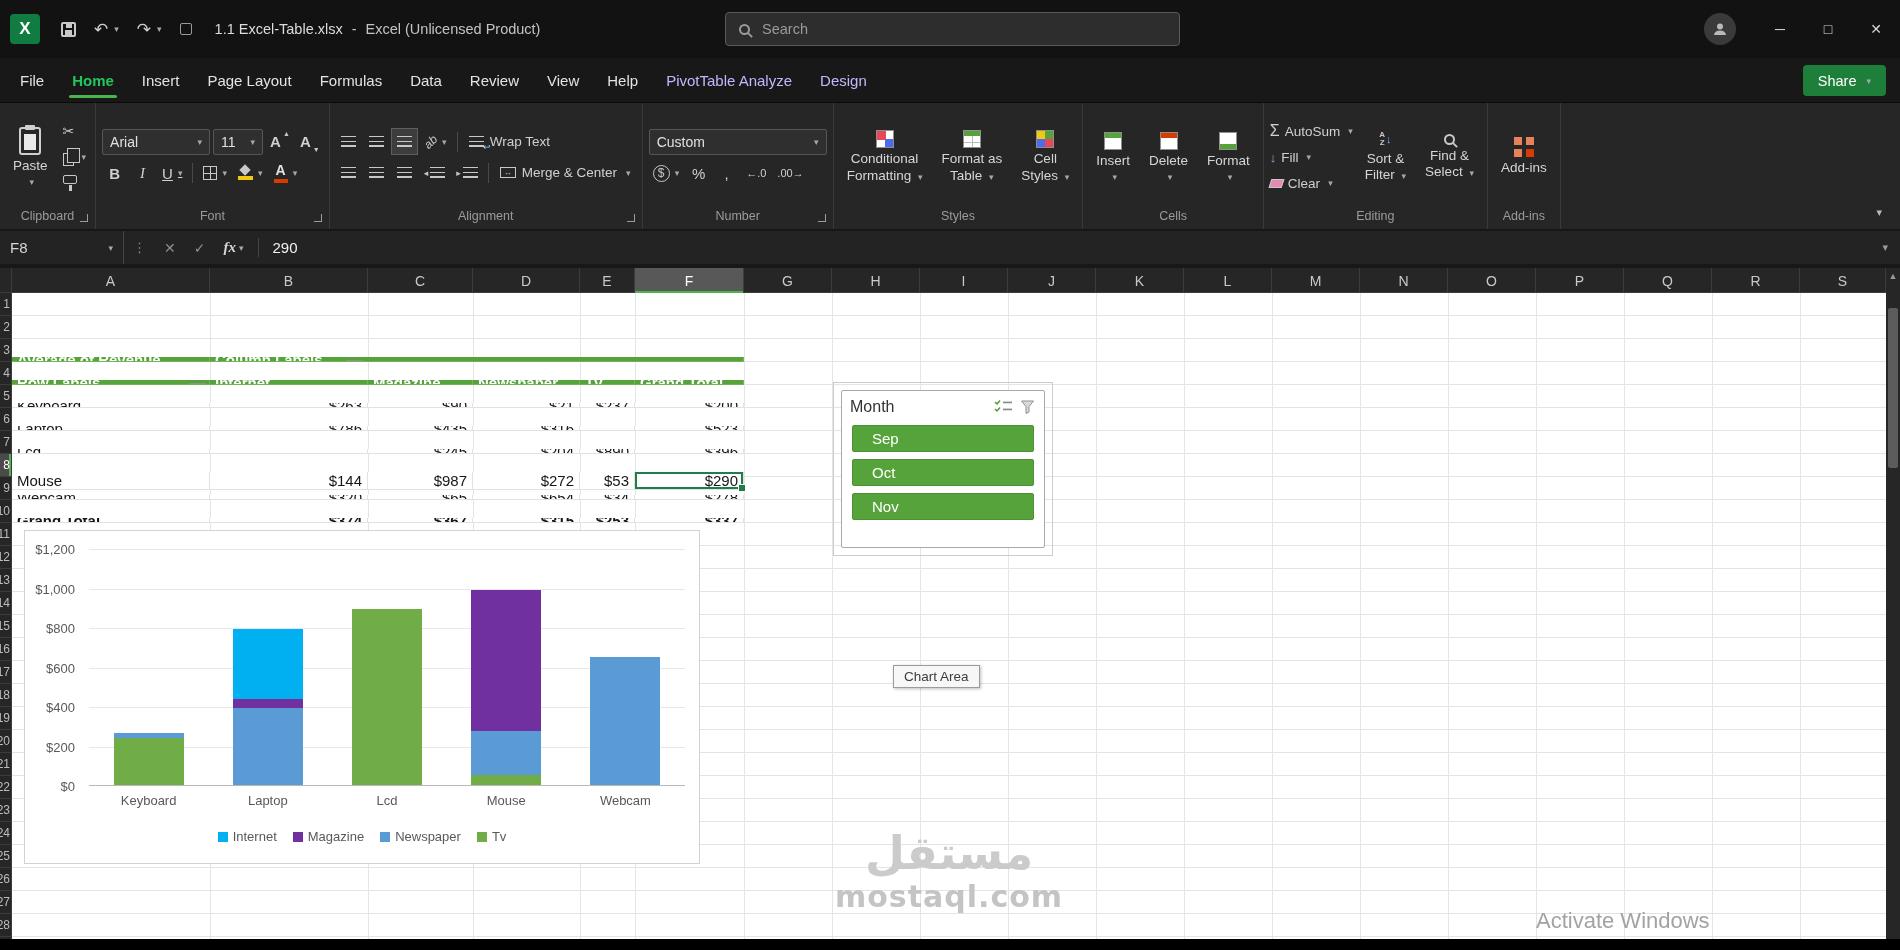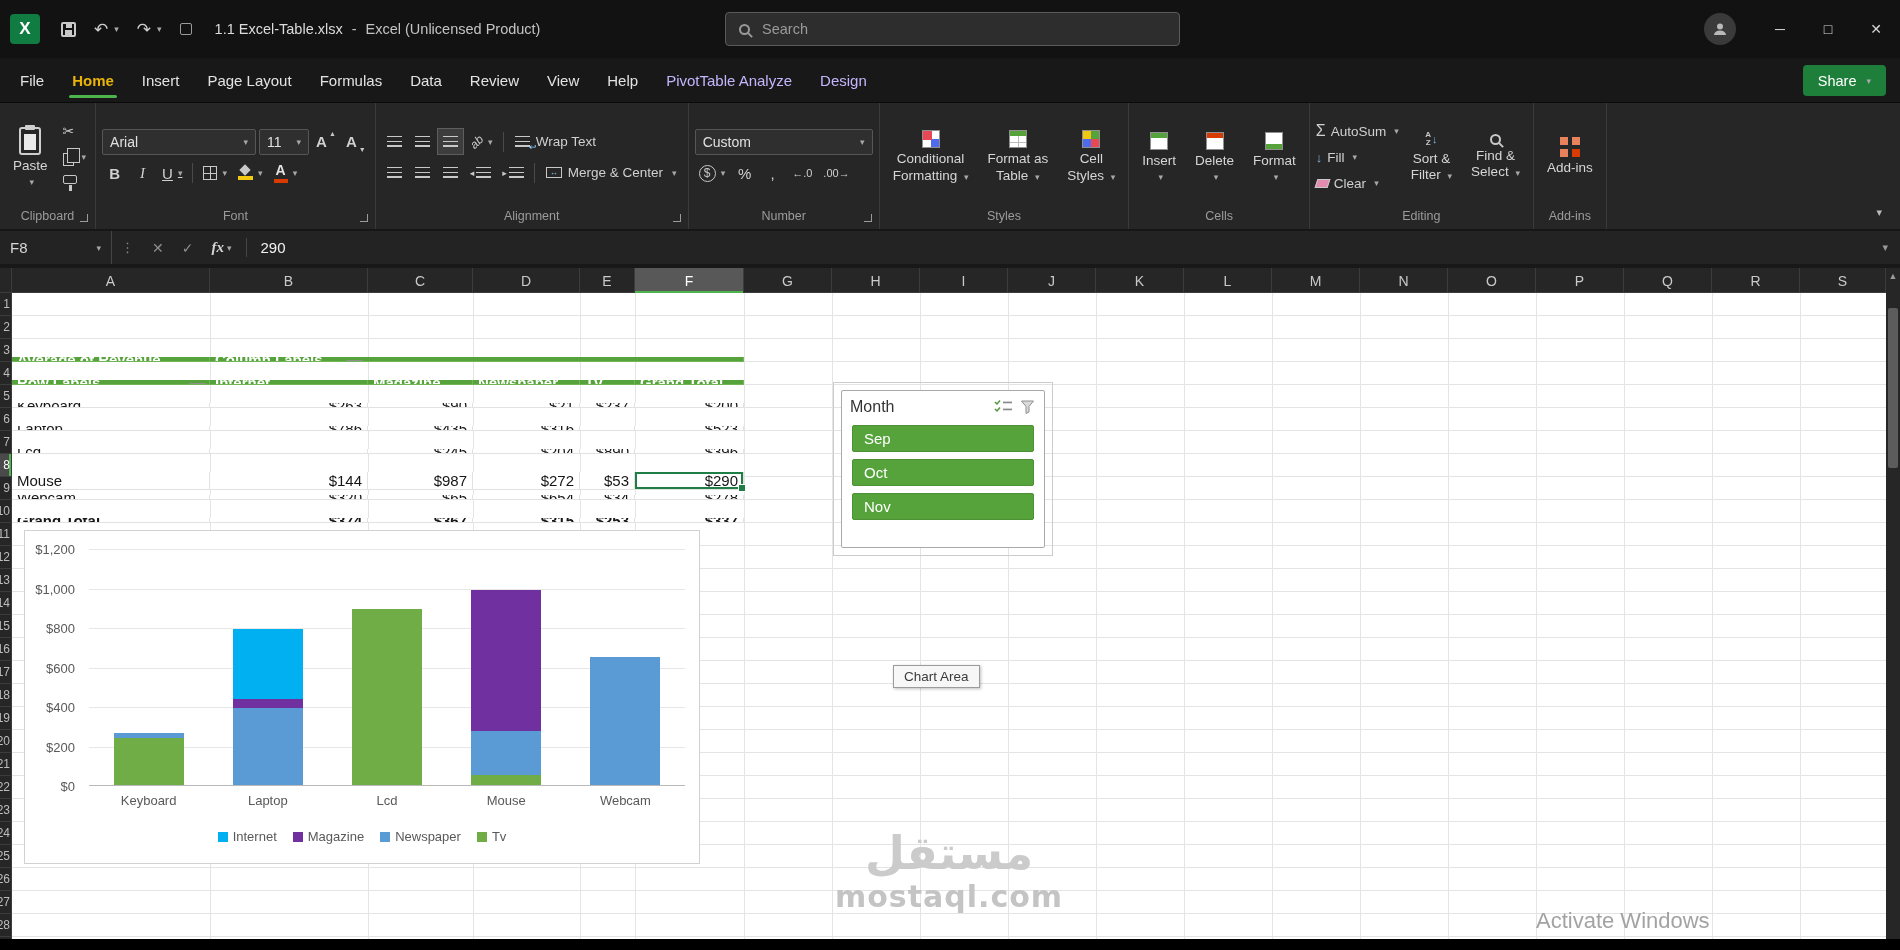--- a/index.html
+++ b/index.html
@@ -27,40 +27,40 @@
   .ic-search{width:11px;height:11px;border:2px solid #9a9a9a;border-radius:50%;position:relative;flex:none;}
   .ic-search::after{content:'';position:absolute;width:2px;height:6px;background:#9a9a9a;transform:rotate(-45deg);right:-3px;bottom:-5px;}
   .tb-right{margin-left:auto;display:flex;align-items:center;height:100%;}
   .avatar{width:32px;height:32px;border-radius:50%;background:#3a3a3a;display:flex;align-items:center;justify-content:center;margin-right:20px;}
   .winbtn{width:48px;height:100%;display:flex;align-items:center;justify-content:center;color:#d6d6d6;font-size:14px;background:none;border:none;}
 
   
   .menubar{position:absolute;top:58px;left:0;right:0;height:45px;background:#181818;border-bottom:1px solid #0a0a0a;display:flex;align-items:center;padding-left:6px;z-index:19;}
   .tabs{display:flex;height:100%;}
   .tab{padding:0 14px;height:100%;display:flex;align-items:center;font-size:15px;color:#e3e3e3;position:relative;cursor:default;white-space:nowrap;}
-  .tab.active{color:#eab308;font-weight:bold;}
+  .tab.active{color:#22c55e;font-weight:bold;}
   .tab.active::after{content:'';position:absolute;left:11px;right:11px;bottom:4px;height:3px;background:var(--accent);border-radius:2px;}
   .tab.ctx{color:#c4b5fd;}
   .share{position:absolute;right:14px;top:7px;height:31px;background:#1d7f3a;color:#fff;border:none;border-radius:4px;font-size:14.5px;padding:0 15px;display:flex;align-items:center;gap:7px;}
 
   
   .ribbon{position:absolute;top:103px;left:0;right:0;height:127px;background:var(--dark2);color:var(--txt);display:flex;z-index:18;border-bottom:1px solid #151515;}
   .rgroup{display:flex;flex-direction:column;border-right:1px solid var(--bord);padding:4px 6px 0;}
   .rcontent{flex:1;display:flex;align-items:center;gap:5px;}
   .rcontent.col{flex-direction:column;align-items:flex-start;justify-content:center;gap:6px;}
   .rrow{display:flex;align-items:center;gap:3px;}
   .glabel{height:22px;display:flex;align-items:center;justify-content:center;gap:6px;color:var(--dim);font-size:12.5px;position:relative;padding-bottom:4px;}
   .launcher{position:absolute;right:1px;bottom:7px;width:8px;height:8px;border-right:1.5px solid var(--dim);border-bottom:1.5px solid var(--dim);}
   .bigbtn{display:flex;flex-direction:column;align-items:center;justify-content:center;gap:3px;padding:2px 7px;color:#d6d6d6;font-size:13.5px;background:none;border:none;text-align:center;line-height:1.2;}
   .minicol{display:flex;flex-direction:column;justify-content:center;gap:4px;}
   .mini{height:22px;display:flex;align-items:center;gap:2px;color:#c8c8c8;background:none;border:none;font-size:14px;padding:0 3px;}
   .tbtn{height:25px;min-width:25px;display:inline-flex;align-items:center;justify-content:center;gap:2px;color:#d0d0d0;font-size:15px;background:none;border:none;padding:0 4px;}
   .tbtn.active{background:#3d3d3d;outline:1px solid #5e5e5e;}
   .combo{height:26px;background:#2f2f2f;border:1px solid #565656;border-radius:2px;display:flex;align-items:center;justify-content:space-between;padding:0 7px;font-size:14px;color:#e0e0e0;}
-  .w130{width:154px;} .w48{width:50px;} .w178{width:178px;}
+  .w130{width:108px;} .w48{width:50px;} .w178{width:178px;}
   .vsep{width:1px;height:20px;background:#4a4a4a;margin:0 3px;}
   .wbtn{display:flex;align-items:center;gap:6px;background:none;border:none;color:#d0d0d0;font-size:13.5px;padding:0 5px;height:25px;}
   .ribbon-collapse{position:absolute;right:18px;bottom:10px;color:#b9b9b9;font-size:11px;}
   
   .ic-clipboard{width:22px;height:28px;border:2px solid #cfcfcf;border-radius:3px;position:relative;background:var(--dark2);}
   .ic-clipboard::before{content:'';position:absolute;left:50%;transform:translateX(-50%);top:-4px;width:10px;height:5px;background:#cfcfcf;border-radius:1px;}
   .ic-clipboard::after{content:'';position:absolute;left:3px;top:5px;width:12px;height:16px;background:#e9e9e9;}
   .ic-copy{width:11px;height:13px;border:1.5px solid #c8c8c8;position:relative;margin:5px 3px 0 0;}
   .ic-copy::after{content:'';position:absolute;left:3px;top:-6px;width:11px;height:13px;border:1.5px solid #c8c8c8;background:var(--dark2);}
   .ic-brush{width:14px;height:9px;border:1.5px solid #c8c8c8;border-radius:2px;position:relative;margin-bottom:7px;}
@@ -96,21 +96,21 @@
   .ic-sortaz{display:flex;align-items:center;gap:1px;}
   .ic-sortaz .ltr{display:flex;flex-direction:column;font-size:8px;line-height:1.1;color:#c8c8c8;font-weight:bold;}
   .ic-sortaz .ar{font-size:11px;color:#7fb2e5;}
   .ic-find{width:11px;height:11px;border:2px solid #c8c8c8;border-radius:50%;position:relative;display:inline-block;}
   .ic-find::after{content:'';position:absolute;width:2px;height:6px;background:#c8c8c8;transform:rotate(-45deg);right:-3px;bottom:-5px;}
   .mrow{display:flex;align-items:center;gap:5px;font-size:13.5px;color:#d0d0d0;height:22px;}
 
   
   .fbar{position:absolute;top:230px;left:0;right:0;height:34px;background:#232323;border-top:1px solid #181818;display:flex;align-items:center;color:#d6d6d6;z-index:17;}
   .fdivider{position:absolute;top:264px;left:0;right:0;height:4px;background:#181818;z-index:17;}
-  .namebox{width:112px;height:100%;display:flex;align-items:center;justify-content:space-between;padding:8px 10px;border-right:1px solid #454545;font-size:15px;}
+  .namebox{width:124px;height:100%;display:flex;align-items:center;justify-content:space-between;padding:8px 10px;border-right:1px solid #454545;font-size:15px;}
   .fb-dots{color:#8a8a8a;padding:0 9px;font-size:13px;}
   .fb-btn{background:none;border:none;color:#8f8f8f;font-size:14px;padding:0 9px;height:100%;display:flex;align-items:center;}
   .fb-fx{color:#d6d6d6;font-family:"Liberation Serif",serif;font-style:italic;font-weight:bold;font-size:15px;}
   .fb-sep{width:1px;height:60%;background:#454545;margin:0 5px;}
   .fb-input{flex:1;font-size:15px;color:#f0f0f0;padding-left:9px;}
   .fb-expand{color:#9a9a9a;font-size:11px;padding:0 12px;}
 
   
   .colheads{position:absolute;top:268px;left:0;right:14px;height:25px;background:var(--dark2);display:flex;font-size:14px;color:#c9c9c9;z-index:16;border-bottom:1px solid #3c3c3c;}
   .corner{width:12px;flex:none;border-right:1px solid #3c3c3c;background:var(--dark2);}
@@ -155,21 +155,21 @@
   .legend{position:absolute;left:0;right:0;top:298px;display:flex;justify-content:center;gap:16px;}
   .legit{display:flex;align-items:center;gap:5px;font-size:13px;color:#595959;}
   .legsq{width:10px;height:10px;display:inline-block;}
 
   
   .slicer-frame{position:absolute;left:833px;top:89px;width:220px;height:174px;border:1px solid #cccccc;z-index:2;}
   .slicer{position:absolute;left:841px;top:97px;width:204px;height:158px;background:#fff;border:1px solid #a9a9a9;z-index:3;border-radius:2px;}
   .slicer-head{display:flex;align-items:center;padding:7px 8px 2px;gap:7px;}
   .slicer-title{font-size:16px;color:#333;flex:1;}
   .slicer-ic{display:flex;align-items:center;background:none;border:none;padding:0;}
-  .slicer-btn{height:27px;margin:7px 10px 0;background:var(--pgreen);border:1px solid #4c9133;border-radius:2px;color:#fff;display:flex;align-items:center;padding-left:11px;font-size:15px;}
+  .slicer-btn{height:27px;margin:7px 10px 0;background:var(--pgreen);border:1px solid #4c9133;border-radius:2px;color:#fff;display:flex;align-items:center;padding-left:19px;font-size:15px;}
 
   
   .charttip{position:absolute;left:893px;top:372px;background:#f7f7f7;border:1px solid #9b9b9b;padding:3px 10px;font-size:13.5px;color:#3c3c3c;z-index:6;box-shadow:1px 1px 3px rgba(0,0,0,0.25);}
   .watermark{position:absolute;left:709px;top:535px;width:480px;text-align:center;z-index:1;color:#cbcbcb;font-weight:bold;line-height:1.12;font-family:"DejaVu Sans",sans-serif;}
   .wm1{font-size:46px;} .wm2{font-size:30px;letter-spacing:1px;color:#c4c4c4;}
   .activate{position:absolute;left:1536px;top:908px;font-size:22px;color:#a3a3a3;z-index:25;}
 </style>
 </head>
 <body>
 

